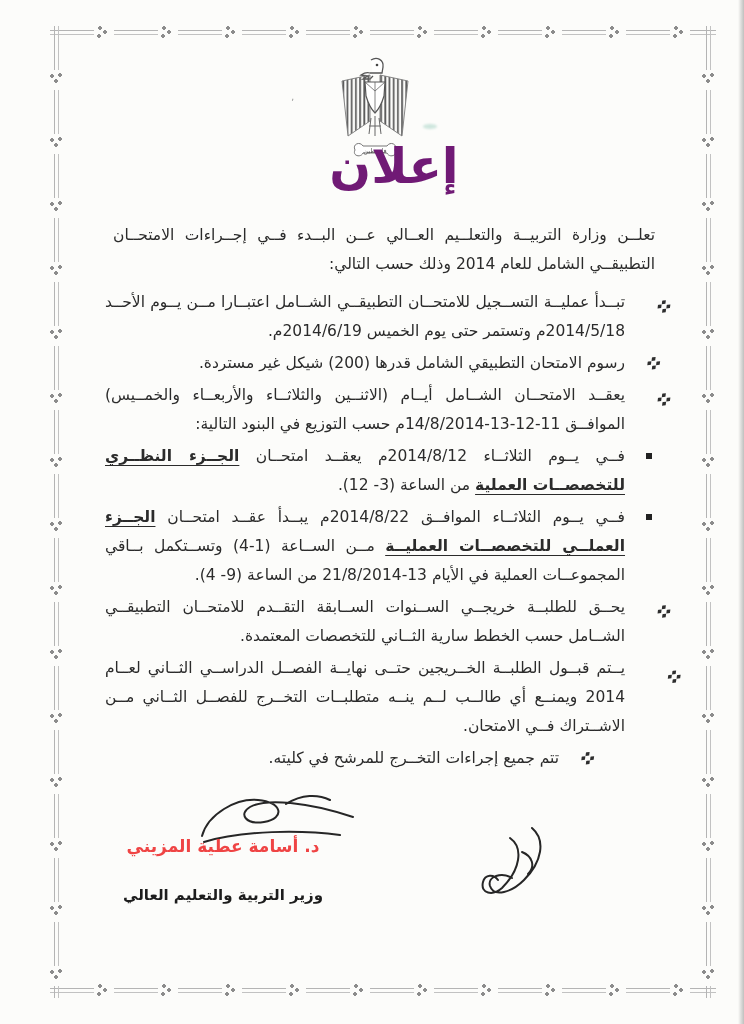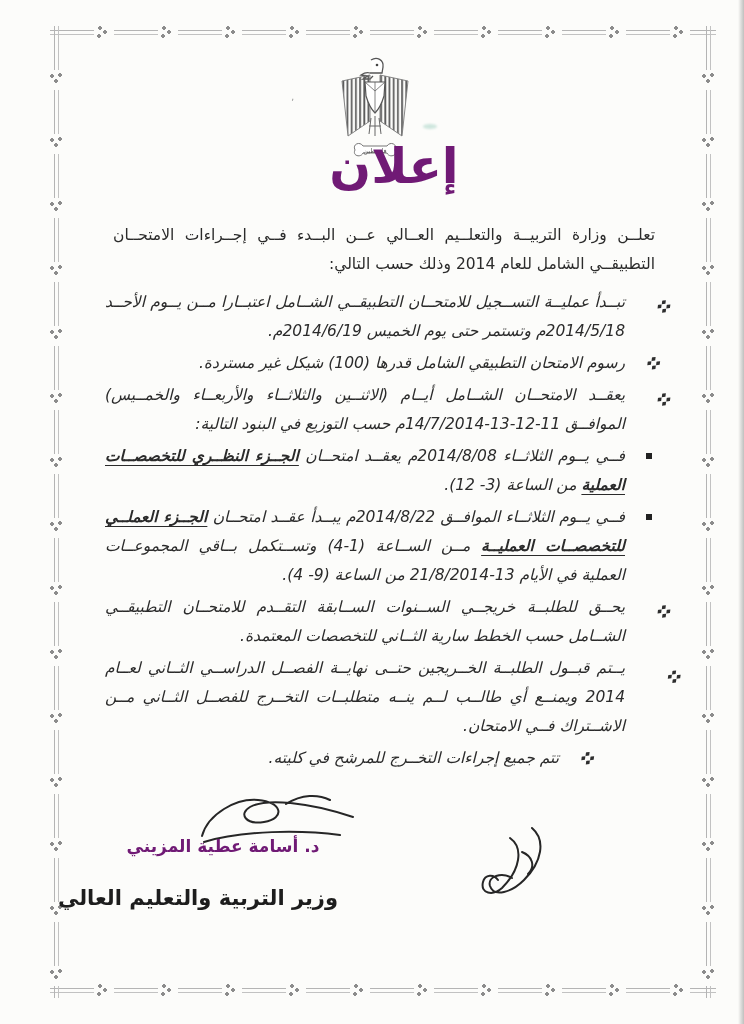--- a/index.html
+++ b/index.html
@@ -62,33 +62,33 @@
   .marker{flex:0 0 30px;display:flex;justify-content:flex-start;}
   .marker.diamond{padding-top:7px;}
   .dcluster{
     display:inline-flex;flex-direction:column;transform:rotate(45deg);
     font-size:8px;line-height:5.5px;color:#2e2e2e;letter-spacing:-1px;
   }
   .dcluster i{font-style:normal;}
   .sq{
     display:inline-block;width:6px;height:6px;background:#222;margin-top:11px;margin-right:3px;
   }
-  .btext{flex:1 1 auto;font-style:italic;}
+  .btext{flex:1 1 auto;}
   .btext span.b{font-weight:bold;}
   .btext span.u{text-decoration:underline;text-underline-offset:4px;text-decoration-thickness:1.4px;}
   
   .sig-left{position:absolute;top:790px;left:190px;}
   .sig-right{position:absolute;top:822px;left:462px;}
   .minister-name{
     position:absolute;top:836px;left:108px;width:230px;
-    font-weight:bold;font-size:17px;color:#701a75;text-align:center;white-space:nowrap;
+    font-weight:bold;font-size:17px;color:#ef4444;text-align:center;white-space:nowrap;
   }
   .minister-title{
     position:absolute;top:886px;left:108px;width:230px;
-    font-weight:bold;font-size:21px;color:#1d1d1d;text-align:center;white-space:nowrap;
+    font-weight:bold;font-size:15px;color:#1d1d1d;text-align:center;white-space:nowrap;
   }
 </style>
 </head>
 <body>
 
 <div class="bframe h top"></div>
 <div class="bframe h bottom"></div>
 <div class="bframe v left"></div>
 <div class="bframe v right"></div>
 
@@ -134,36 +134,36 @@
         </span>
         <div class="btext"><span>تبــدأ عمليــة التســجيل للامتحــان التطبيقــي الشــامل اعتبــارا مــن يــوم الأحــد 2014/5/18م وتستمر حتى يوم الخميس 2014/6/19م.</span></div>
       </div>
       <div class="bullet">
         <span class="marker diamond">
           <span class="dcluster">
             <i>♦♦</i>
             <i>♦♦</i>
           </span>
         </span>
-        <div class="btext"><span>رسوم الامتحان التطبيقي الشامل قدرها (100) شيكل غير مستردة.</span></div>
-      </div>
-      <div class="bullet">
-        <span class="marker diamond">
-          <span class="dcluster">
-            <i>♦♦</i>
-            <i>♦♦</i>
-          </span>
-        </span>
-        <div class="btext"><span>يعقــد الامتحــان الشــامل أيــام (الاثنــين والثلاثــاء والأربعــاء والخمــيس) الموافــق 11-12-13-14/7/2014م حسب التوزيع في البنود التالية:</span></div>
+        <div class="btext"><span>رسوم الامتحان التطبيقي الشامل قدرها (200) شيكل غير مستردة.</span></div>
+      </div>
+      <div class="bullet">
+        <span class="marker diamond">
+          <span class="dcluster">
+            <i>♦♦</i>
+            <i>♦♦</i>
+          </span>
+        </span>
+        <div class="btext"><span>يعقــد الامتحــان الشــامل أيــام (الاثنــين والثلاثــاء والأربعــاء والخمــيس) الموافــق 11-12-13-14/8/2014م حسب التوزيع في البنود التالية:</span></div>
       </div>
       <div class="bullet">
         <span class="marker square">
           <span class="sq"></span>
         </span>
-        <div class="btext"><span>فــي يــوم الثلاثــاء 2014/8/08م يعقــد امتحــان </span><span class="b u">الجــزء النظــري للتخصصــات العملية</span><span> من الساعة (3- 12).</span></div>
+        <div class="btext"><span>فــي يــوم الثلاثــاء 2014/8/12م يعقــد امتحــان </span><span class="b u">الجــزء النظــري للتخصصــات العملية</span><span> من الساعة (3- 12).</span></div>
       </div>
       <div class="bullet">
         <span class="marker square">
           <span class="sq"></span>
         </span>
         <div class="btext"><span>فــي يــوم الثلاثــاء الموافــق 2014/8/22م يبــدأ عقــد امتحــان </span><span class="b u">الجــزء العملــي  للتخصصــات العمليــة</span><span> مــن الســاعة (1-4) وتســتكمل بــاقي المجموعــات العملية في الأيام 13-21/8/2014 من الساعة (9- 4).</span></div>
       </div>
       <div class="bullet">
         <span class="marker diamond">
           <span class="dcluster">

